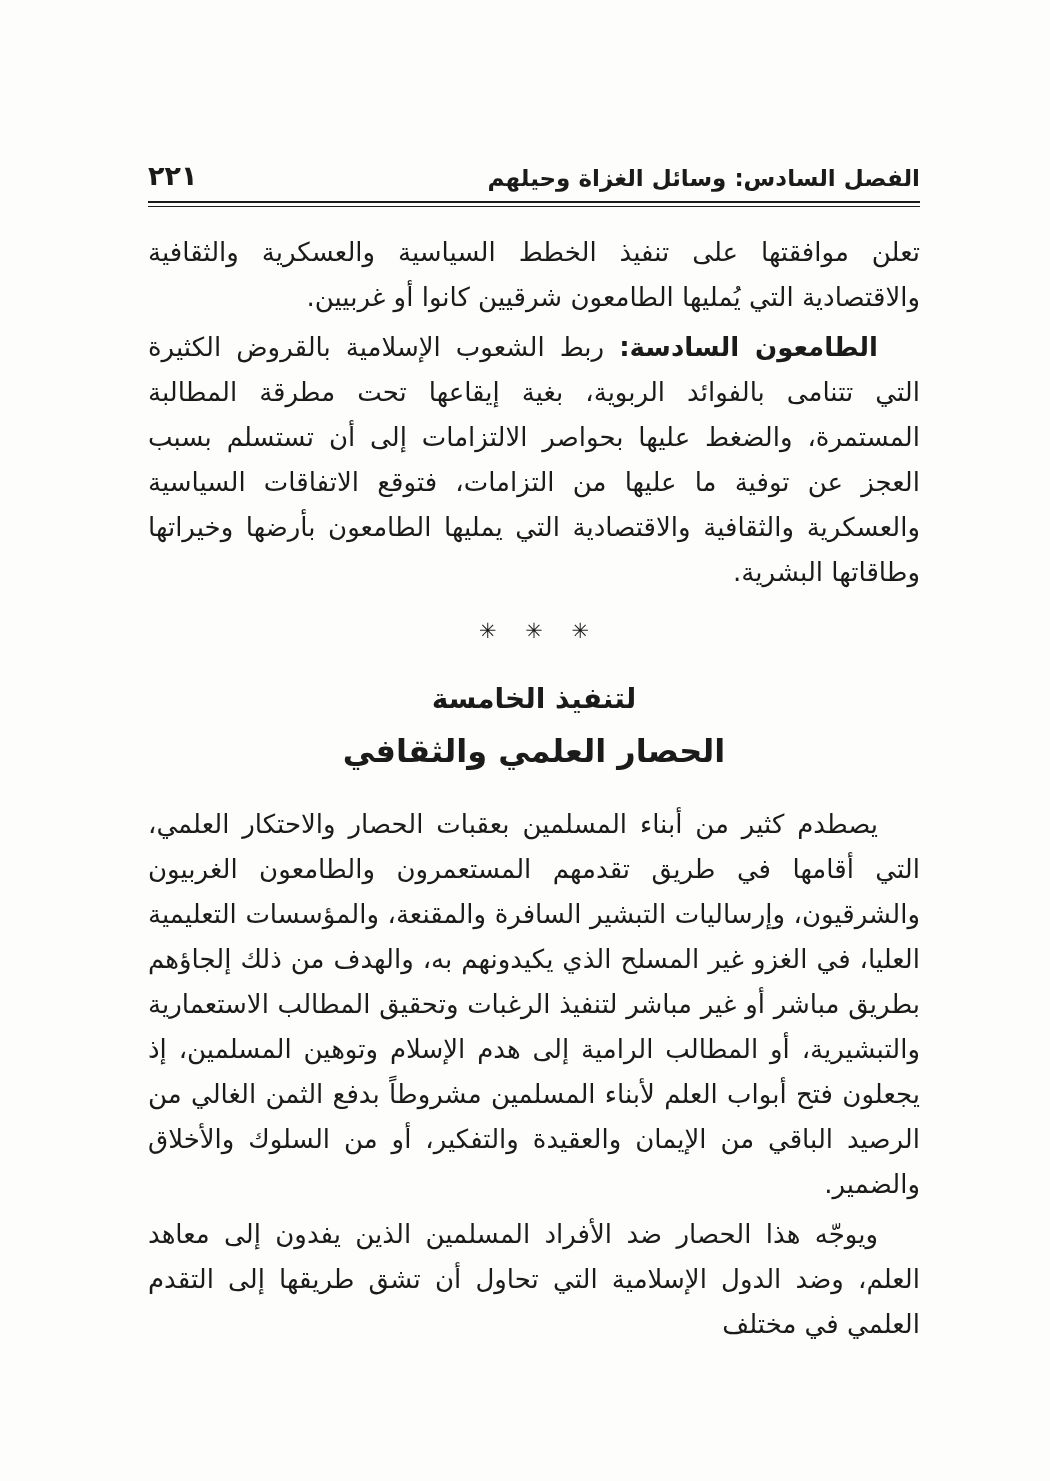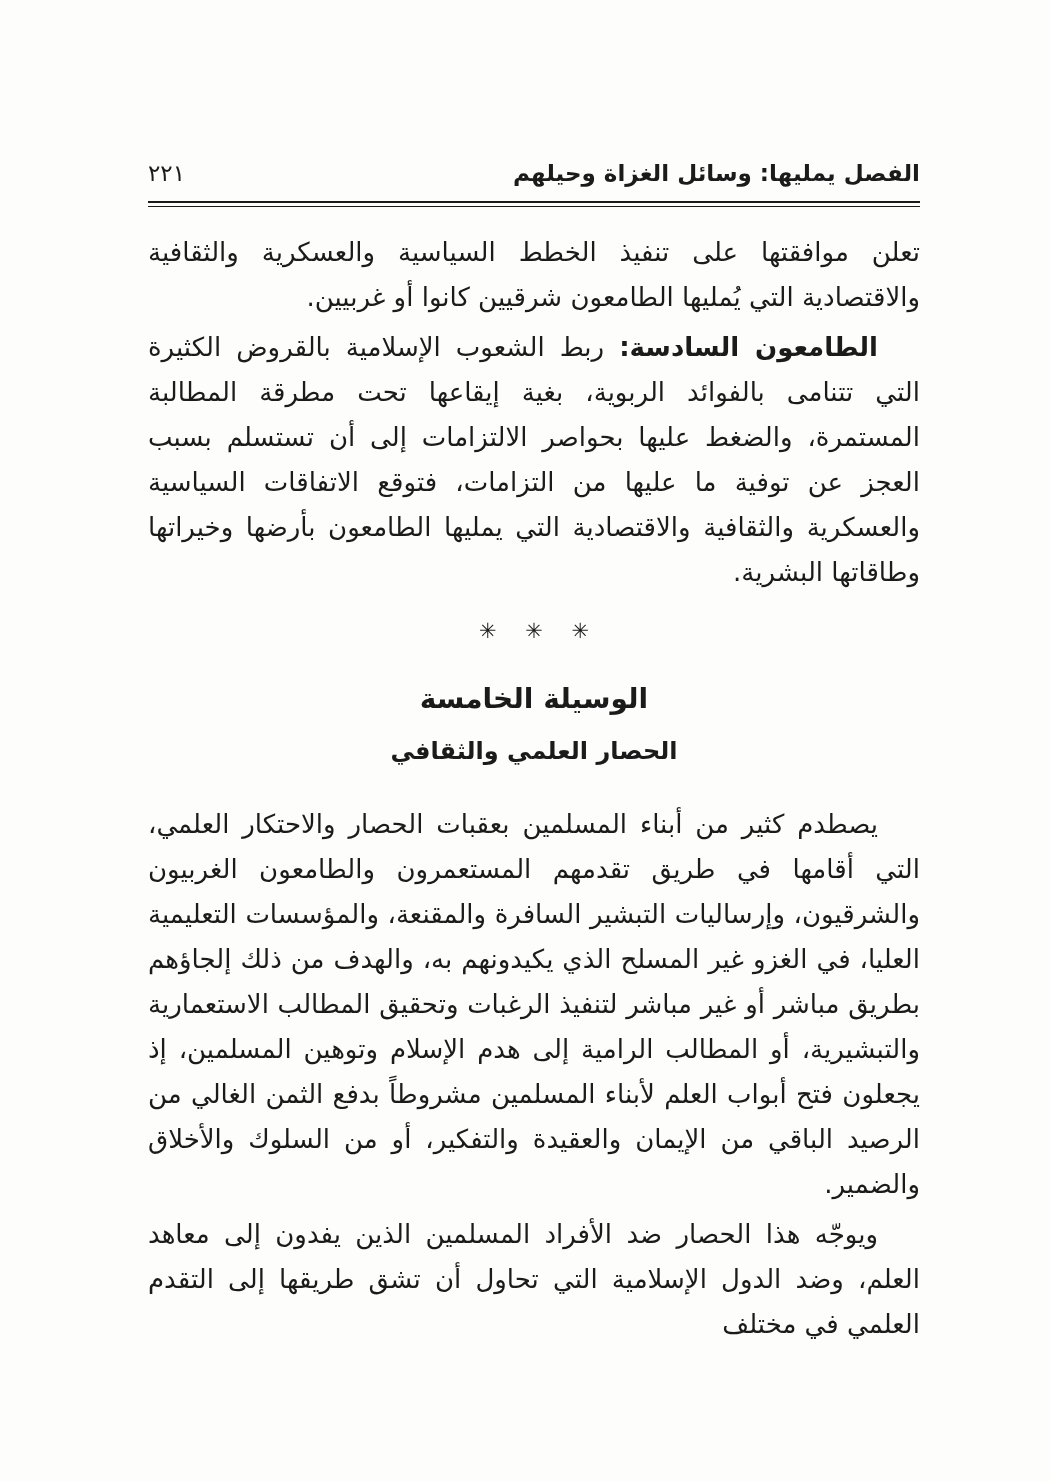--- a/index.html
+++ b/index.html
@@ -27,22 +27,22 @@
     justify-content: space-between;
     align-items: flex-end;
     direction: rtl;
   }
   .chapter-title {
     font-size: 23px;
     font-weight: bold;
     white-space: nowrap;
   }
   .page-number {
-    font-size: 23px;
-    font-weight: normal;
+    font-size: 27px;
+    font-weight: bold;
     letter-spacing: 3px;
   }
   .header-rule {
     position: absolute;
     top: 201px;
     right: 130px;
     left: 148px;
     height: 3px;
     border-top: 2px solid #1b1b1b;
     border-bottom: 1px solid #1b1b1b;
@@ -78,46 +78,46 @@
   .section-subtitle {
     margin: 0 0 8px 0;
     text-align: center;
     font-size: 28px;
     font-weight: bold;
     text-indent: 0;
   }
   .section-title {
     margin: 0 0 28px 0;
     text-align: center;
-    font-size: 24px;
+    font-size: 32px;
     font-weight: bold;
     text-indent: 0;
   }
 </style>
 </head>
 <body>
 
 <div class="page">
 
   <div class="header-row">
-    <span class="chapter-title">الفصل يمليها: وسائل الغزاة وحيلهم</span>
+    <span class="chapter-title">الفصل السادس: وسائل الغزاة وحيلهم</span>
     <span class="page-number">٢٢١</span>
   </div>
   <div class="header-rule"></div>
 
   <div class="content">
 
     <p class="para no-indent">تعلن موافقتها على تنفيذ الخطط السياسية والعسكرية والثقافية والاقتصادية التي يُمليها الطامعون شرقيين كانوا أو غربيين.</p>
 
     <p class="para"><strong class="lead">الطامعون السادسة:</strong><span> ربط الشعوب الإسلامية بالقروض الكثيرة التي تتنامى بالفوائد الربوية، بغية إيقاعها تحت مطرقة المطالبة المستمرة، والضغط عليها بحواصر الالتزامات إلى أن تستسلم بسبب العجز عن توفية ما عليها من التزامات، فتوقع الاتفاقات السياسية والعسكرية والثقافية والاقتصادية التي يمليها الطامعون بأرضها وخيراتها وطاقاتها البشرية.</span></p>
 
 
     <div class="separator">✳ ✳ ✳</div>
 
-    <h2 class="section-subtitle">الوسيلة الخامسة</h2>
+    <h2 class="section-subtitle">لتنفيذ الخامسة</h2>
 
     <h1 class="section-title">الحصار العلمي والثقافي</h1>
 
     <p class="para">يصطدم كثير من أبناء المسلمين بعقبات الحصار والاحتكار العلمي، التي أقامها في طريق تقدمهم المستعمرون والطامعون الغربيون والشرقيون، وإرساليات التبشير السافرة والمقنعة، والمؤسسات التعليمية العليا، في الغزو غير المسلح الذي يكيدونهم به، والهدف من ذلك إلجاؤهم بطريق مباشر أو غير مباشر لتنفيذ الرغبات وتحقيق المطالب الاستعمارية والتبشيرية، أو المطالب الرامية إلى هدم الإسلام وتوهين المسلمين، إذ يجعلون فتح أبواب العلم لأبناء المسلمين مشروطاً بدفع الثمن الغالي من الرصيد الباقي من الإيمان والعقيدة والتفكير، أو من السلوك والأخلاق والضمير.</p>
 
     <p class="para">ويوجّه هذا الحصار ضد الأفراد المسلمين الذين يفدون إلى معاهد العلم، وضد الدول الإسلامية التي تحاول أن تشق طريقها إلى التقدم العلمي في مختلف</p>
 
   </div>
 </div>
 

